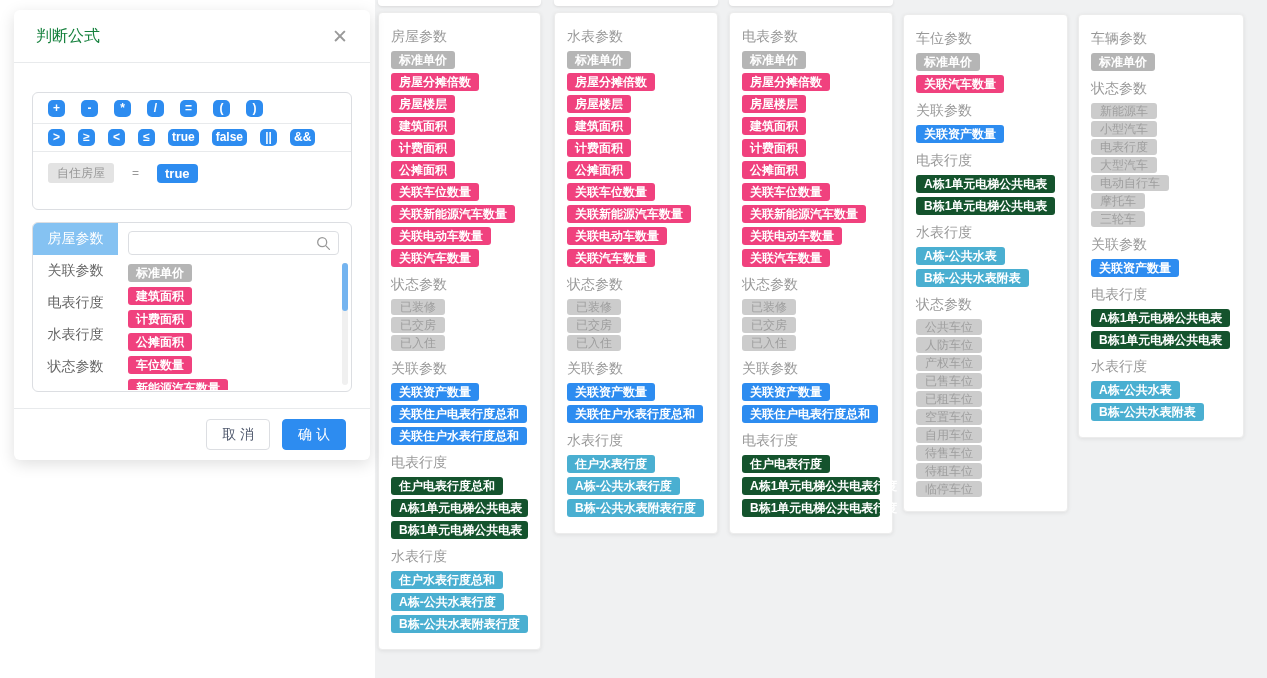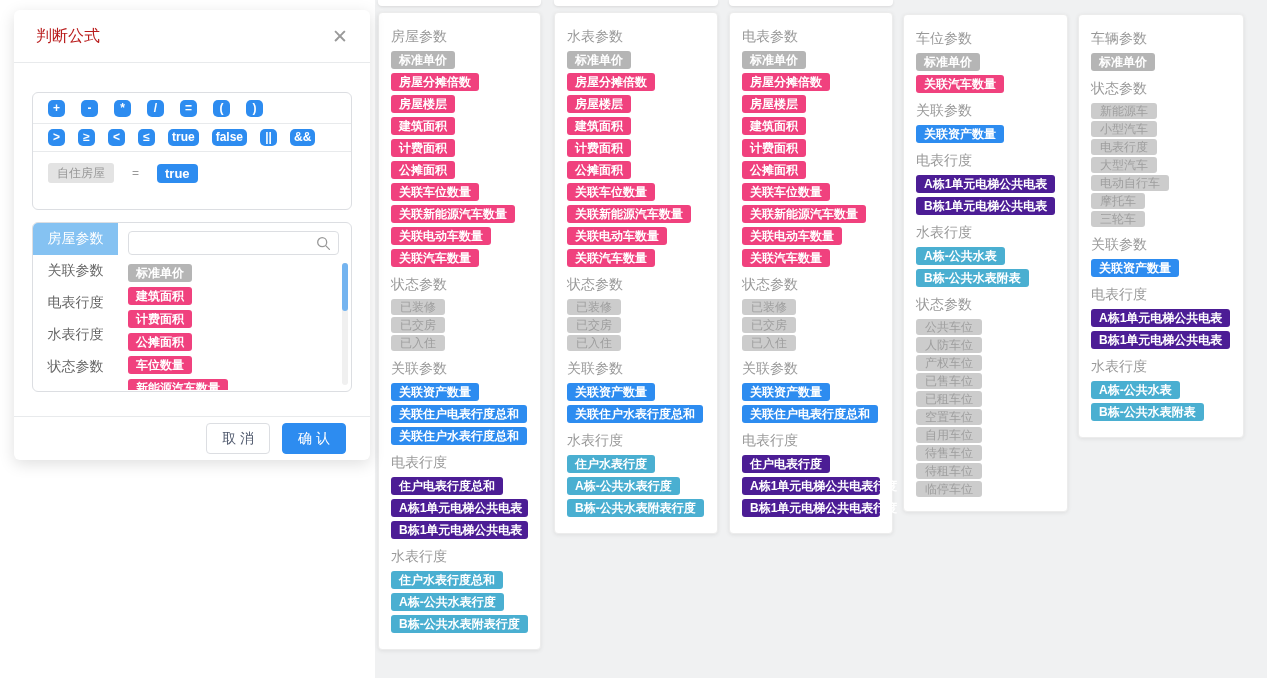--- a/index.html
+++ b/index.html
@@ -28,33 +28,33 @@
   .card .sec-header:first-child{margin-top:2px}
 
   .tag{
     display:block;width:fit-content;max-width:100%;
     color:#fff;font-size:12px;font-weight:bold;line-height:14px;
     padding:2px 8px;border-radius:3px;margin-bottom:4px;
     white-space:nowrap;cursor:pointer;box-sizing:border-box;
   }
   .tag.pink{background:#f0417e}
   .tag.blue{background:#2d8cf0}
-  .tag.orange{background:#4c1d95}
+  .tag.orange{background:#14532d}
   .tag.teal{background:#4aafd1}
   .tag.gray{background:#b5b5b5}
   .tag.disabled{background:#cccccc;color:#9e9e9e;font-weight:normal;padding:1px 9px;margin-bottom:2px;cursor:default}
 
   
   .modal{
     position:absolute;left:14px;top:10px;width:356px;height:450px;
     background:#fff;border-radius:6px;box-shadow:0 4px 16px rgba(0,0,0,.13);
     box-sizing:border-box;
   }
   .modal-header{height:52px;border-bottom:1px solid #e8eaec;display:flex;align-items:center;justify-content:space-between;padding:0 22px}
-  .modal-title{font-size:16px;color:#b91c1c}
+  .modal-title{font-size:16px;color:#15803d}
   .modal-close{color:#999;font-size:19px;line-height:1;cursor:pointer}
 
   .formula-box{position:absolute;left:18px;top:82px;width:320px;height:118px;border:1px solid #dcdee2;border-radius:6px;box-sizing:border-box;overflow:hidden}
   .op-row{display:flex;align-items:center;gap:16px;padding:0 15px;height:30px;border-bottom:1px solid #e8eaec}
   .op-row.second{height:27px;gap:13px}
   .op-btn{
     background:#2d8cf0;color:#fff;font-size:12px;font-weight:bold;
     border-radius:5px;min-width:17px;height:17px;line-height:17px;text-align:center;
     padding:0 4px;box-sizing:border-box;cursor:pointer;
   }
@@ -68,21 +68,21 @@
   .sel-tab{height:32px;display:flex;align-items:center;justify-content:center;font-size:14px;color:#666;cursor:pointer}
   .sel-tab.active{background:#85c2f2;color:#fff}
   .sel-main{flex:1;padding:8px 12px 0 10px;position:relative;overflow:hidden}
   .search-box{height:24px;border:1px solid #dcdee2;border-radius:4px;display:flex;align-items:center;padding:0 7px;box-sizing:border-box}
   .search-box input{border:none;outline:none;flex:1;min-width:0;font-size:12px;color:#333;background:transparent;font-family:inherit}
   .sel-tags{margin-top:9px;height:126px;overflow:hidden}
   .sel-tags .tag{margin-bottom:5px}
   .sel-scrollbar{position:absolute;right:3px;top:40px;width:6px;height:122px;background:#f0f0f0;border-radius:3px}
   .sel-thumb{position:absolute;top:0;left:0;width:6px;height:48px;background:#74b4f0;border-radius:3px;cursor:pointer}
 
-  .modal-footer{position:absolute;left:0;right:0;bottom:0;height:44px;border-top:1px solid #e8eaec;display:flex;align-items:center;justify-content:flex-end;gap:12px;padding:0 24px;box-sizing:border-box}
+  .modal-footer{position:absolute;left:0;right:0;bottom:0;height:52px;border-top:1px solid #e8eaec;display:flex;align-items:center;justify-content:flex-end;gap:12px;padding:0 24px;box-sizing:border-box}
   .btn{font-size:14px;border-radius:4px;padding:6px 15px;cursor:pointer;line-height:17px}
   .btn.default{background:#fff;border:1px solid #dcdee2;color:#515a6e}
   .btn.primary{background:#2d8cf0;border:1px solid #2d8cf0;color:#fff}
 </style>
 </head>
 <body>
 
 <div class="board"></div>
 
 <div class="fragment" style="left:378px;width:163px"></div>

